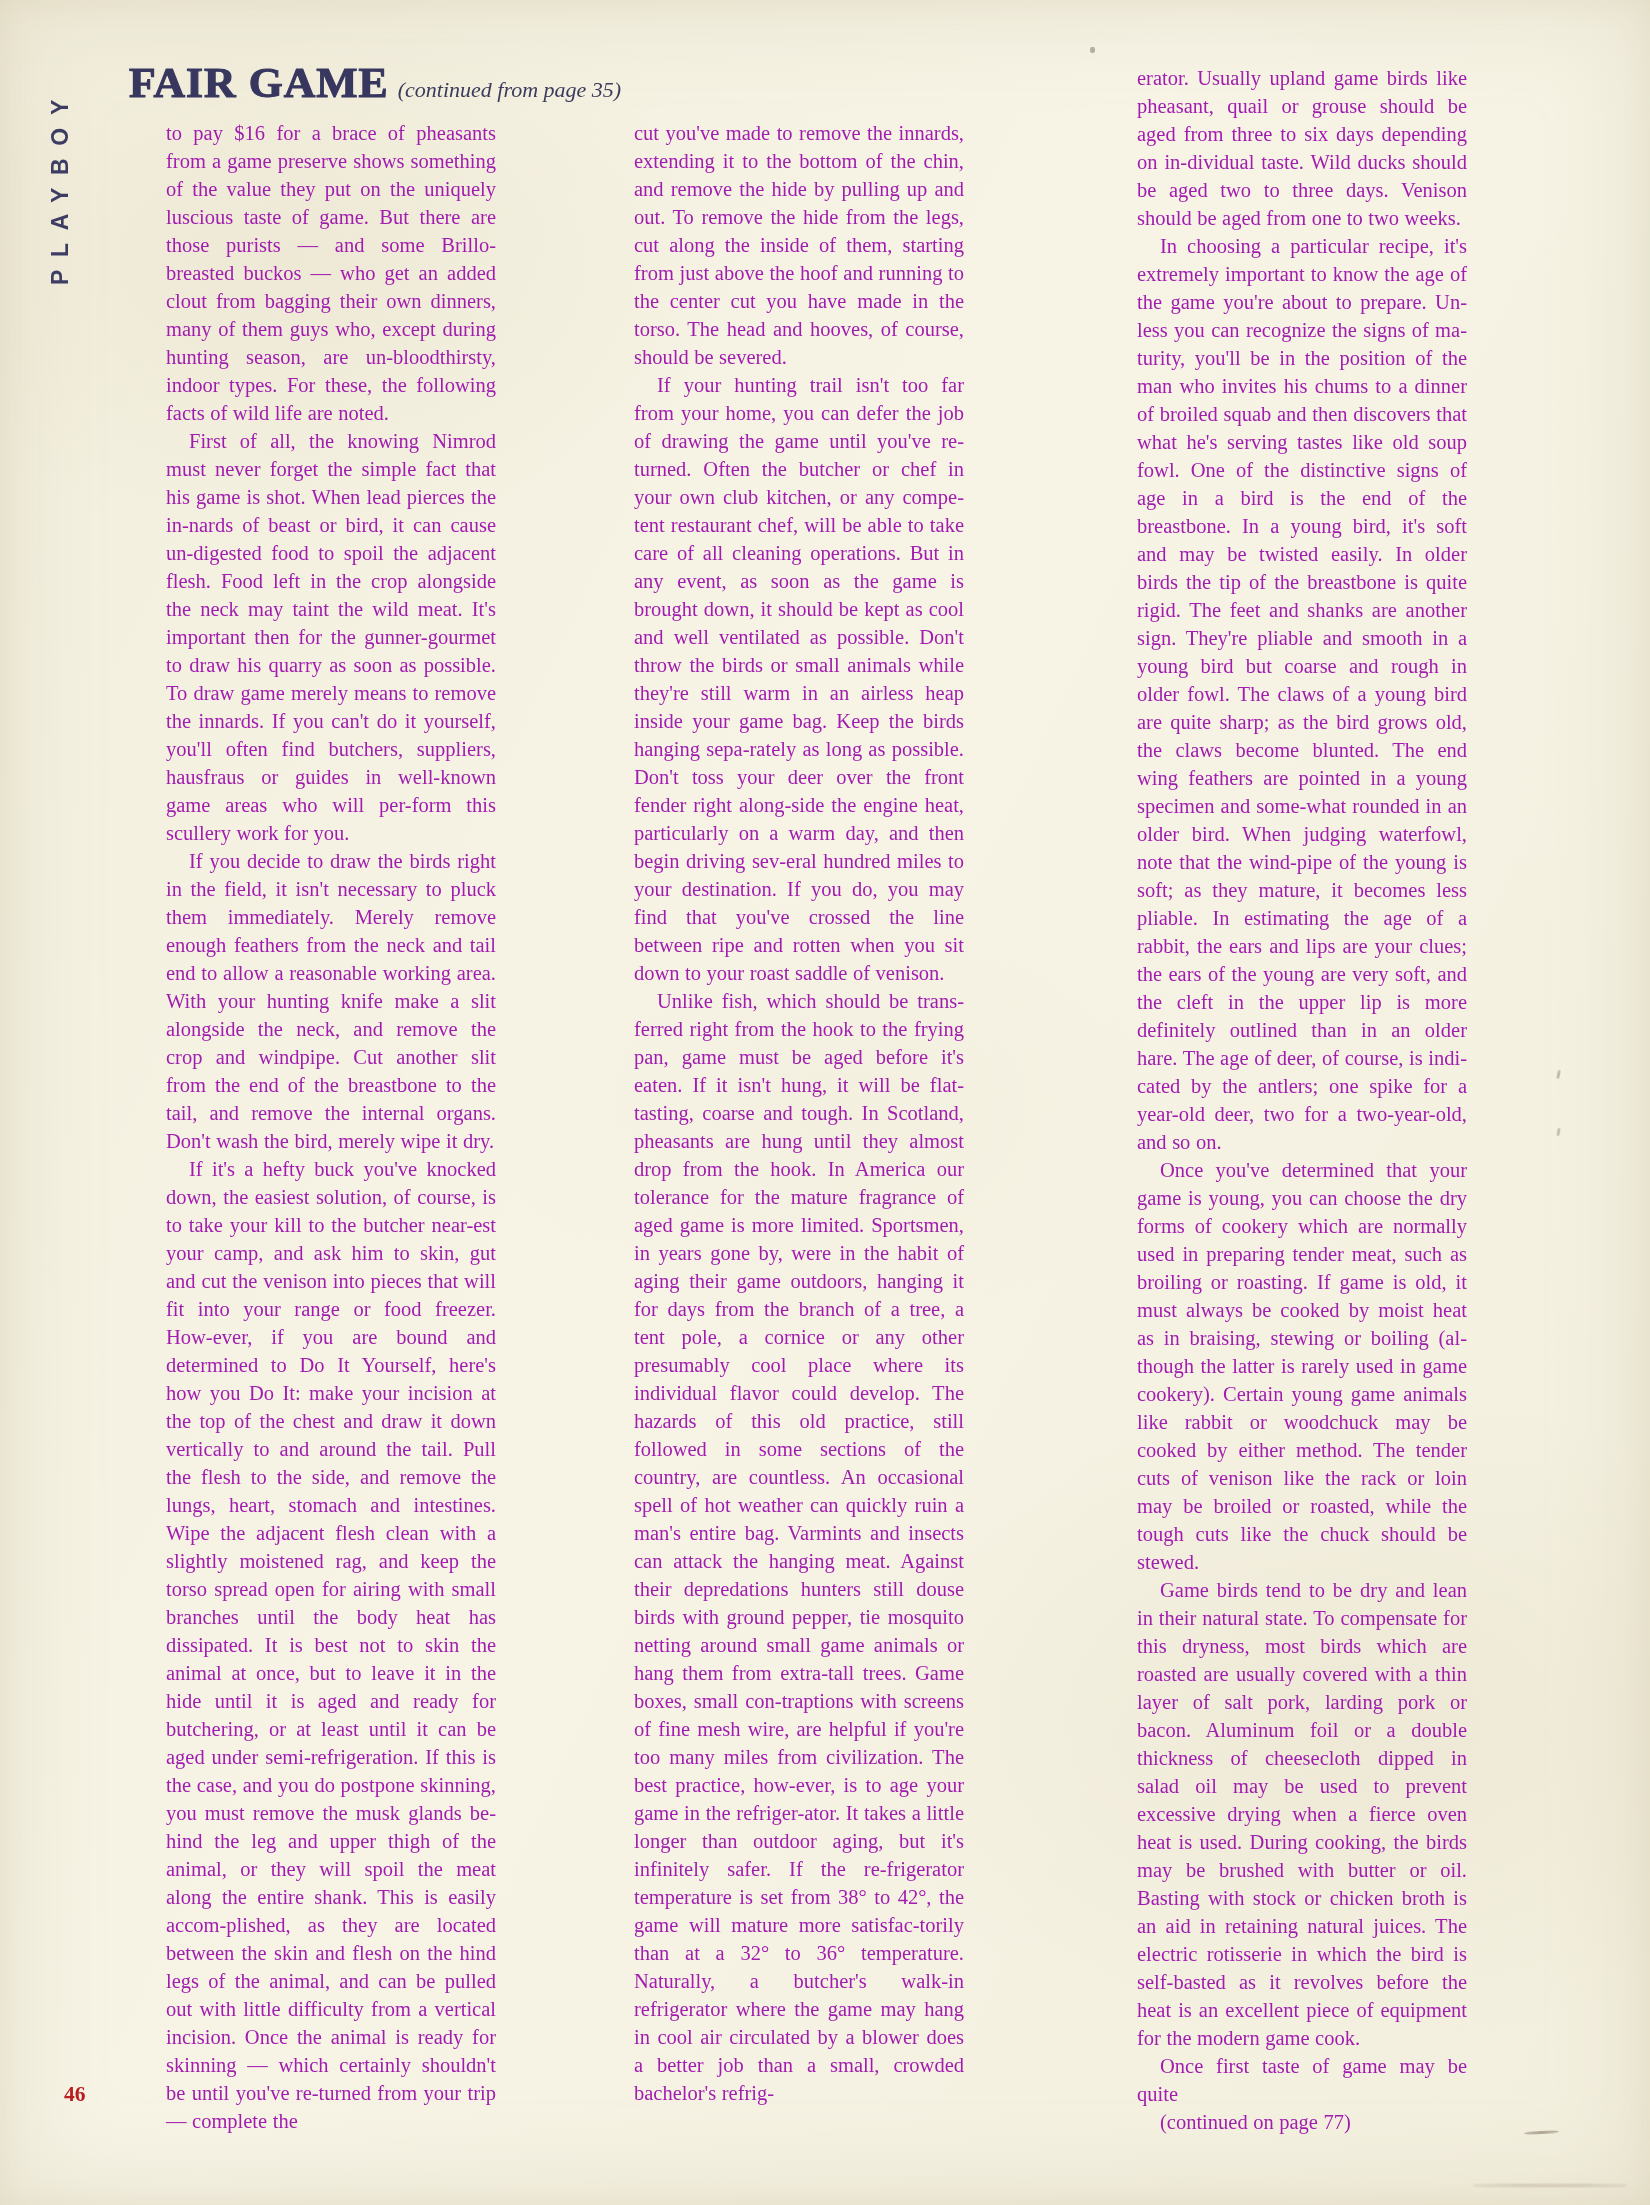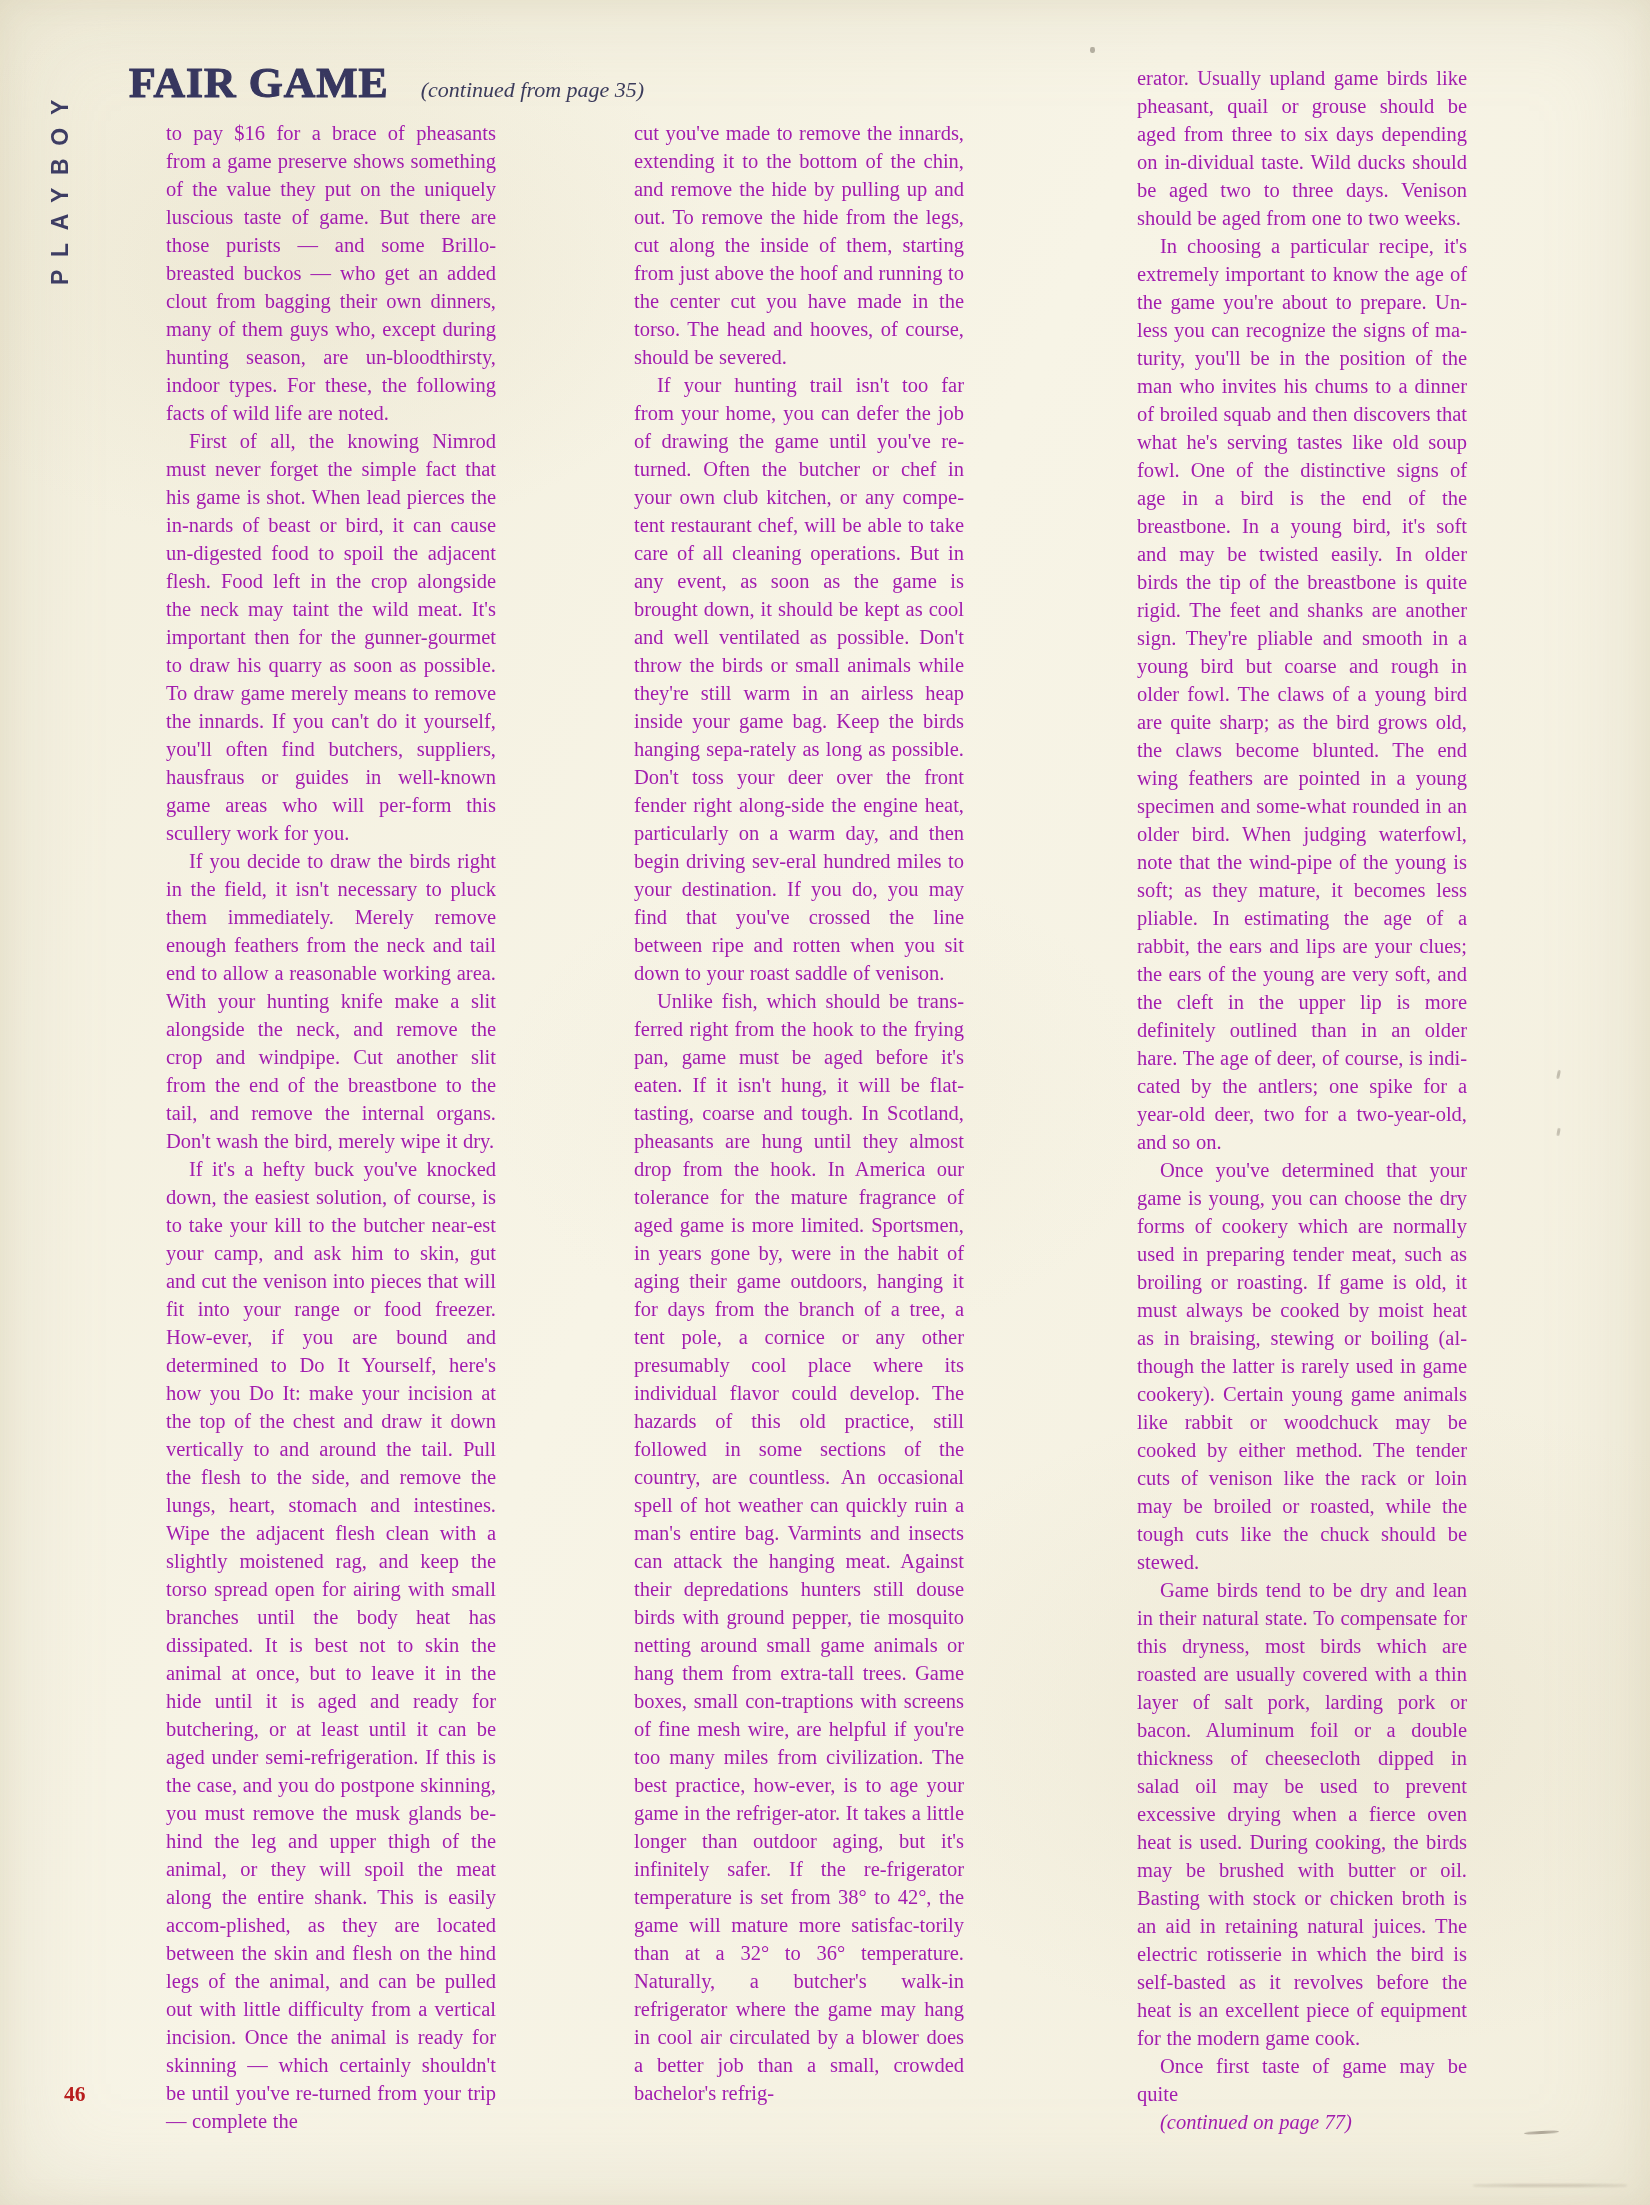--- a/index.html
+++ b/index.html
@@ -80,21 +80,21 @@
     transform: scaleX(1.04);
     transform-origin: left bottom;
   }
   .contd-from {
     display: inline-block;
     font-family: "Liberation Serif", "DejaVu Serif", serif;
     font-style: italic;
     font-size: 22px;
     line-height: 42px;
     color: #3b3b5c;
-    margin-left: 42px;
+    margin-left: 19px;
     vertical-align: baseline;
   }
 
   
   .columns {
     position: absolute;
     left: 129px;
     top: 119px;
     width: 1464px;
   }
@@ -121,21 +121,20 @@
     hyphens: manual;
     word-spacing: 0.02em;
   }
   .col p + p { text-indent: 23px; }
   .col p.noindent { text-indent: 0; }
   .col p:last-child { text-align: justify; }
 
   .contd-on {
     margin: 0;
     text-align: right;
-    font-style: italic;
     font-family: "Liberation Serif", "DejaVu Serif", serif;
     font-size: 20.5px;
     line-height: 28px;
     color: #2c2c44;
   }
 
   
   .folio {
     position: absolute;
     left: 64px;

